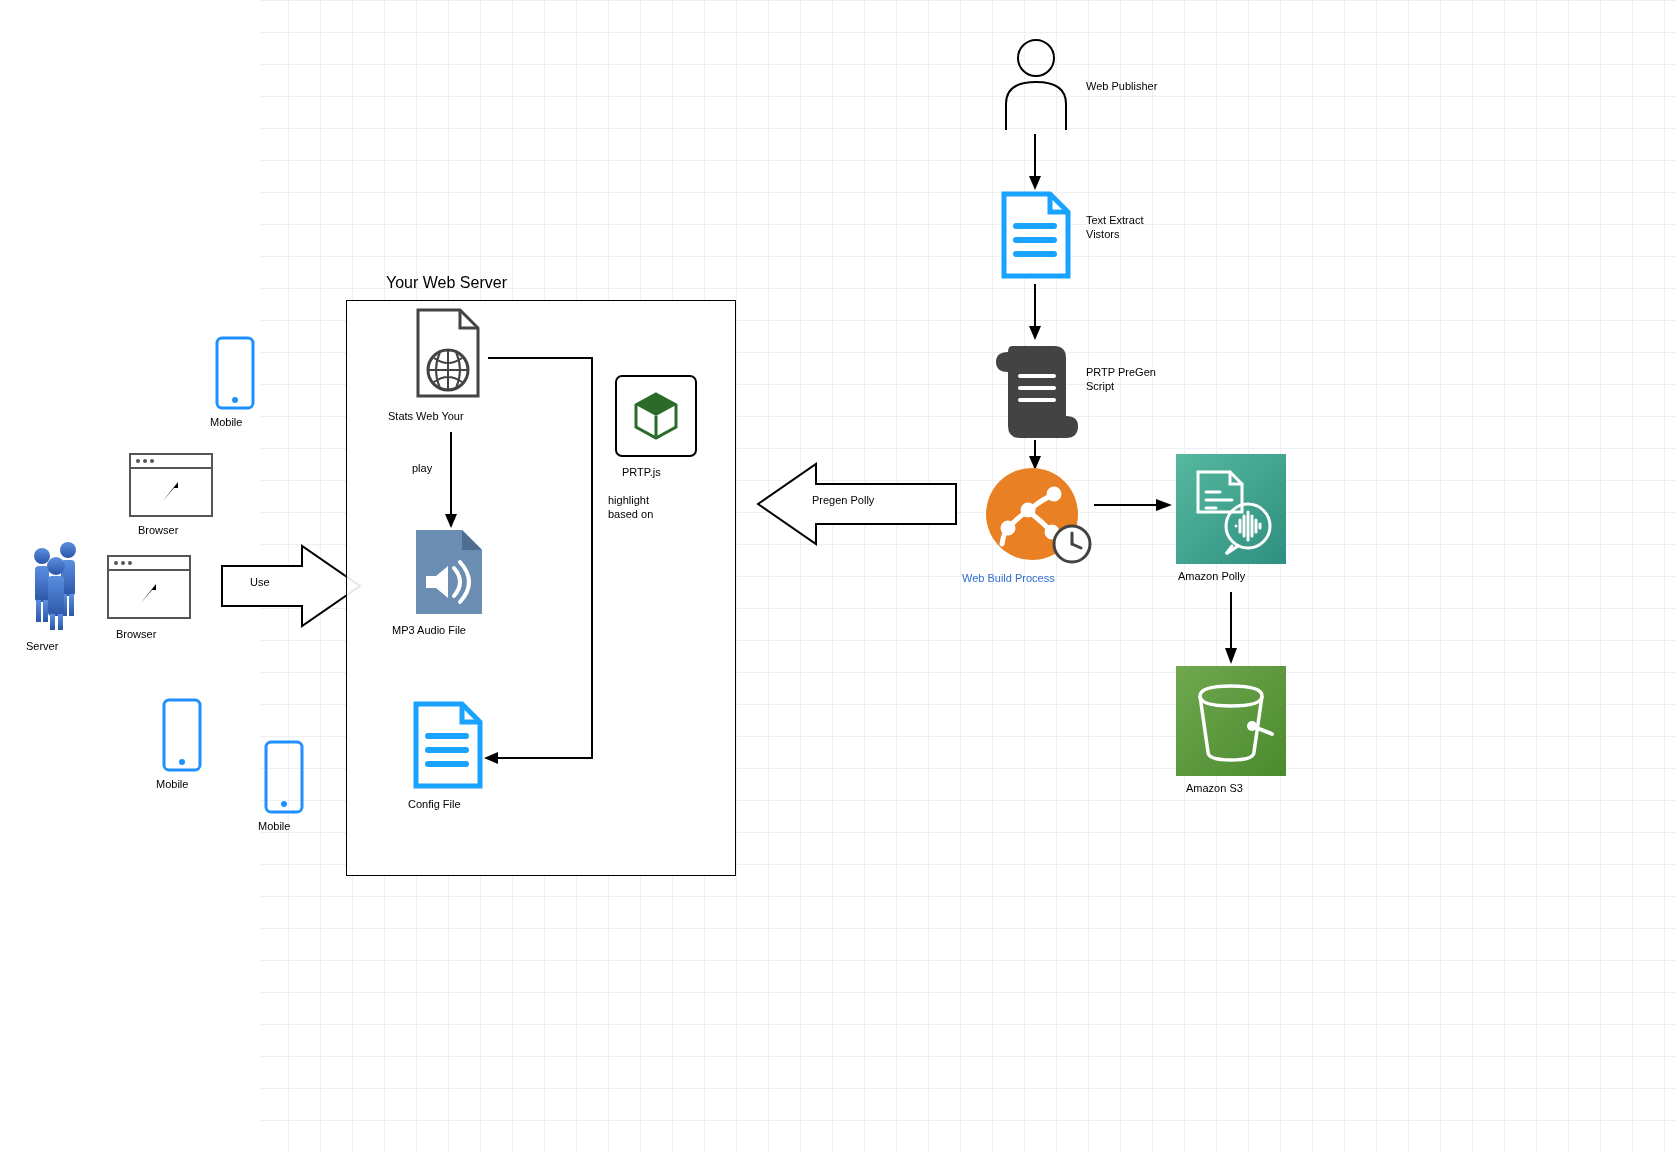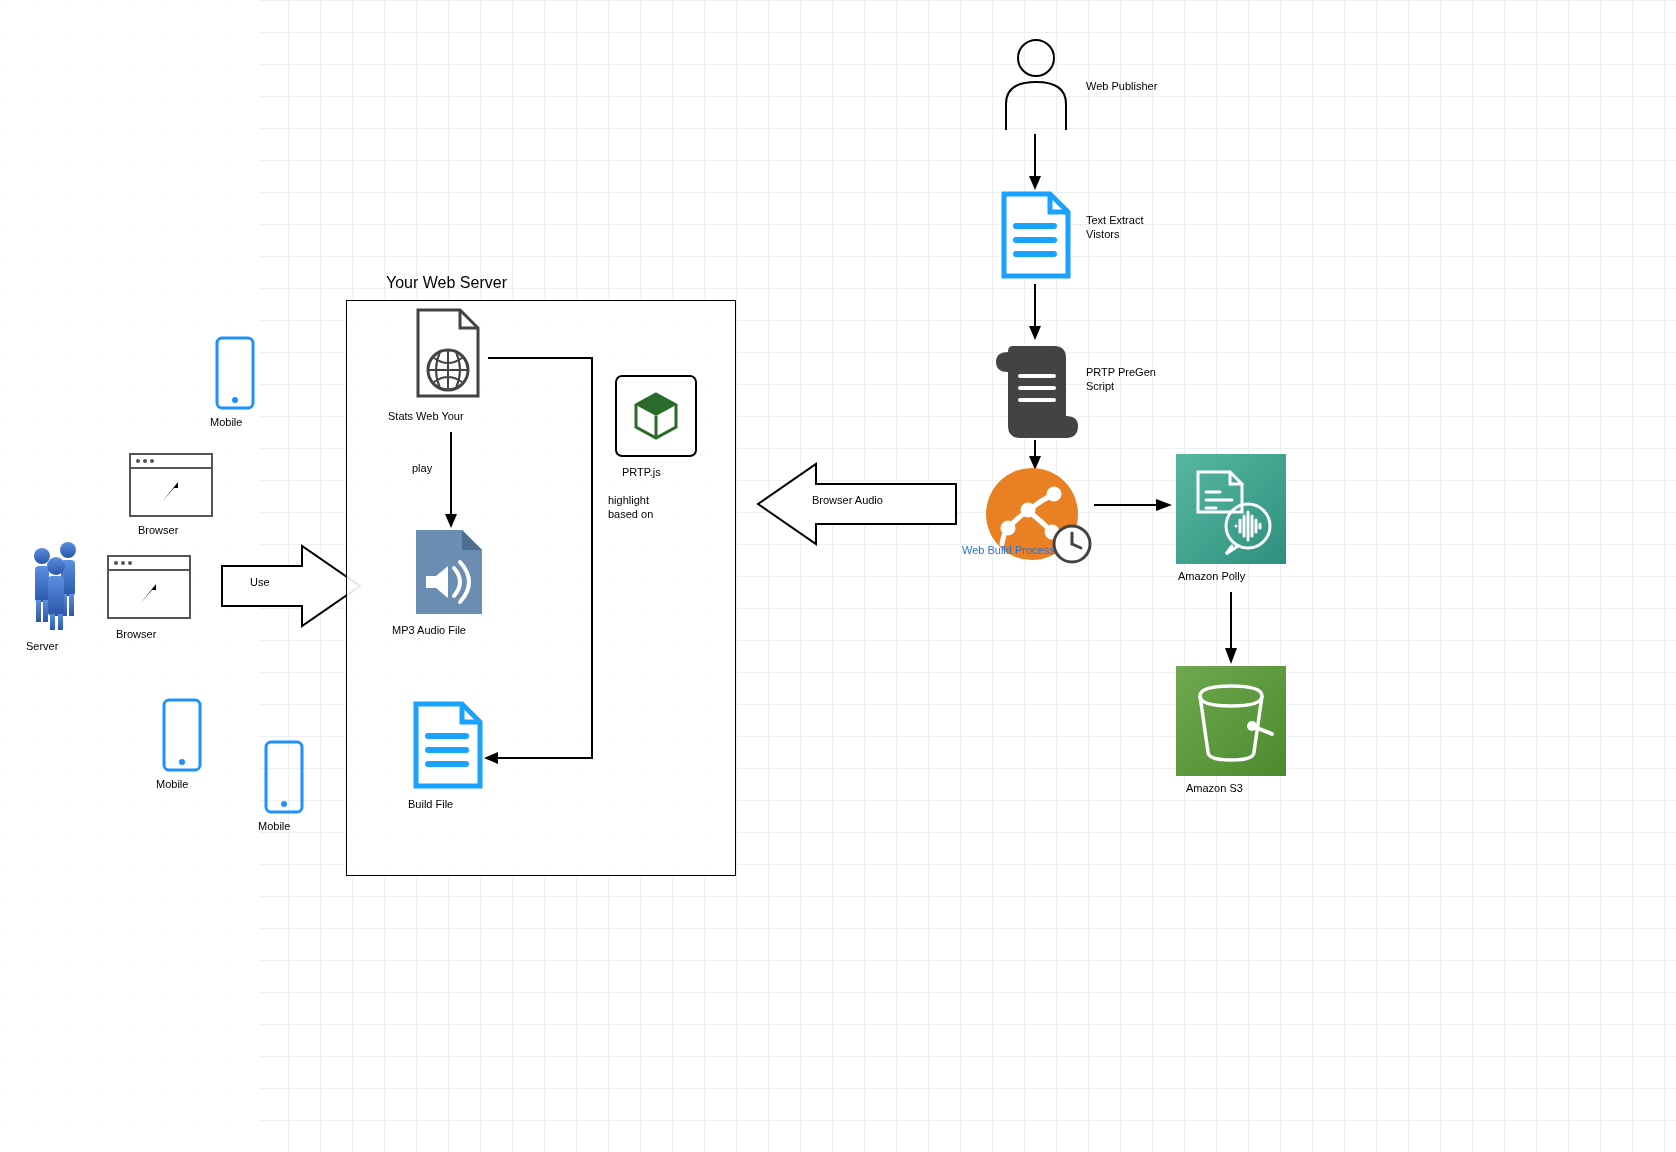--- a/index.html
+++ b/index.html
@@ -146,26 +146,26 @@
 </svg>
 <div class="abs lbl" style="left:392px;top:624px">MP3 Audio File</div>
 
 <svg class="abs" style="left:410px;top:700px" width="76" height="92" viewBox="0 0 76 92">
   <path d="M6 4 H52 L70 22 V86 H6 Z" fill="#fff" stroke="#19A3FF" stroke-width="5"></path>
   <path d="M52 4 V22 H70" fill="none" stroke="#19A3FF" stroke-width="5"></path>
   <line x1="18" y1="36" x2="56" y2="36" stroke="#19A3FF" stroke-width="6" stroke-linecap="round"></line>
   <line x1="18" y1="50" x2="56" y2="50" stroke="#19A3FF" stroke-width="6" stroke-linecap="round"></line>
   <line x1="18" y1="64" x2="56" y2="64" stroke="#19A3FF" stroke-width="6" stroke-linecap="round"></line>
 </svg>
-<div class="abs lbl" style="left:408px;top:798px">Build File</div>
+<div class="abs lbl" style="left:408px;top:798px">Config File</div>
 
 <svg class="abs" style="left:756px;top:454px" width="200" height="100" viewBox="0 0 200 100">
   <path d="M200 30 H60 V10 L2 50 L60 90 V70 H200 Z" fill="#fff" stroke="#000" stroke-width="2"></path>
 </svg>
-<div class="abs lbl" style="left:812px;top:494px">Browser Audio</div>
+<div class="abs lbl" style="left:812px;top:494px">Pregen Polly</div>
 
 <svg class="abs" style="left:1000px;top:38px" width="72" height="94" viewBox="0 0 72 94">
   <circle cx="36" cy="20" r="18" fill="none" stroke="#000" stroke-width="2"></circle>
   <path d="M6 92 V66 Q6 44 36 44 Q66 44 66 66 V92" fill="none" stroke="#000" stroke-width="2"></path>
 </svg>
 <div class="abs lbl" style="left:1086px;top:80px">Web Publisher</div>
 
 <svg class="abs" style="left:1028px;top:134px" width="14" height="56" viewBox="0 0 14 56">
   <line x1="7" y1="0" x2="7" y2="44" stroke="#000" stroke-width="2"></line>
   <path d="M7 56 L1 42 L13 42 Z" fill="#000"></path>
@@ -215,21 +215,21 @@
     <circle cx="70" cy="66" r="5"></circle>
     <circle cx="72" cy="28" r="5"></circle>
     <path d="M20 78 Q22 64 28 60 M30 58 Q38 50 44 46 M50 42 Q62 32 70 30 M50 48 Q60 56 68 64" fill="none"></path>
   </g>
   <g transform="translate(72,60)">
     <circle cx="18" cy="18" r="18" fill="#fff" stroke="#434343" stroke-width="3"></circle>
     <line x1="18" y1="18" x2="18" y2="7" stroke="#434343" stroke-width="3" stroke-linecap="round"></line>
     <line x1="18" y1="18" x2="27" y2="22" stroke="#434343" stroke-width="3" stroke-linecap="round"></line>
   </g>
 </svg>
-<div class="abs lbl blue" style="left:962px;top:544px">Web Build Process</div>
+<div class="abs lbl blue" style="left:962px;top:572px">Web Build Process</div>
 
 <svg class="abs" style="left:1094px;top:498px" width="78" height="14" viewBox="0 0 78 14">
   <line x1="0" y1="7" x2="64" y2="7" stroke="#000" stroke-width="2"></line>
   <path d="M78 7 L62 1 L62 13 Z" fill="#000"></path>
 </svg>
 
 <svg class="abs" style="left:1176px;top:454px" width="110" height="110" viewBox="0 0 110 110">
   <defs>
     <linearGradient id="pollyG" x1="0" y1="0" x2="1" y2="1">
       <stop offset="0" stop-color="#57B8A0"></stop>

